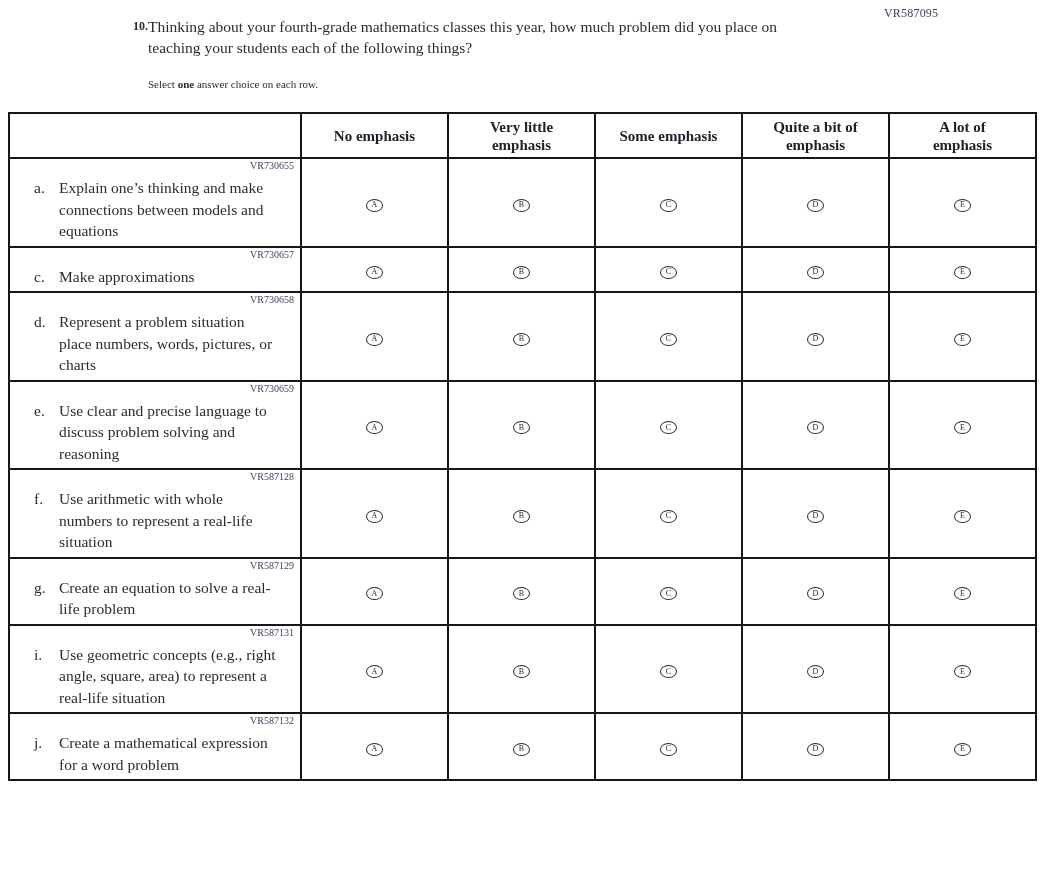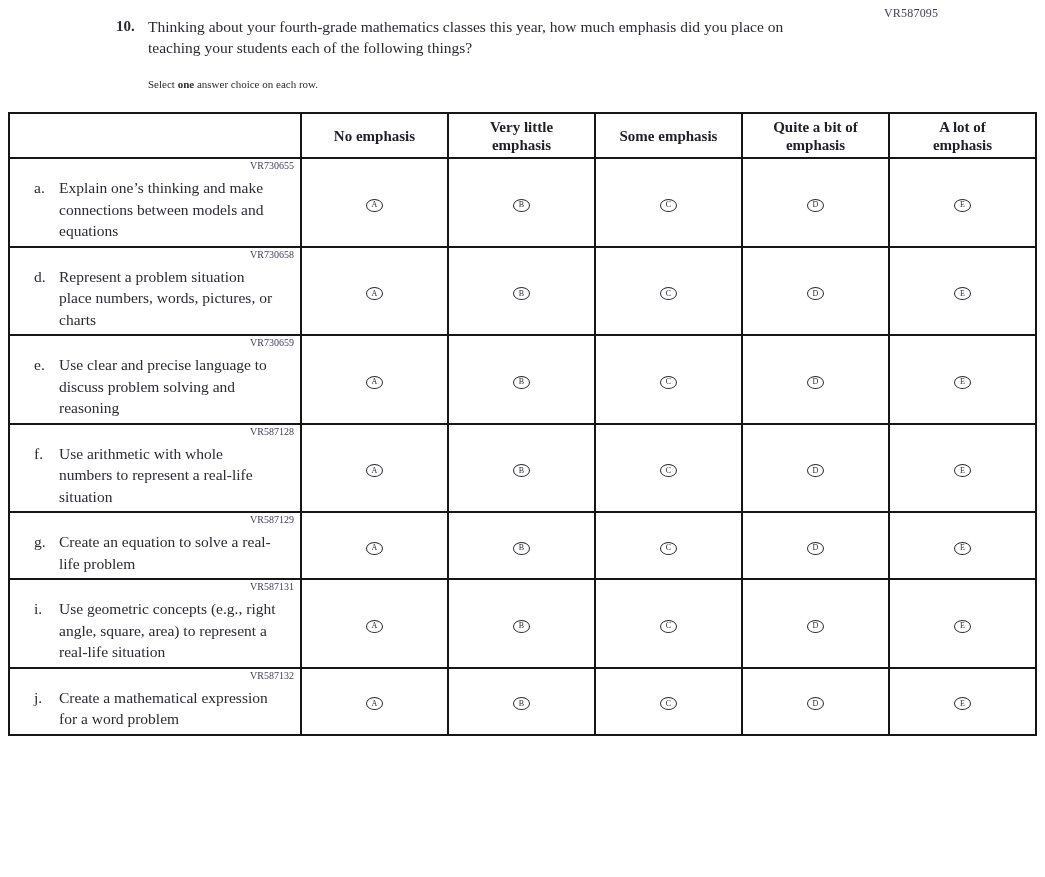--- a/index.html
+++ b/index.html
@@ -18,22 +18,22 @@
     position: absolute; top: 6px; left: 868px;
     font-size: 12px; color: #3f3e5e; letter-spacing: 0.2px; margin-left: 16px;
   }
 
   
   .question-block {
     position: absolute; top: 16px; left: 116px;
     display: flex; align-items: flex-start;
   }
   .q-num {
-    font-weight: bold; font-size: 15px; line-height: 21px;
-    width: 32px; flex: none;
+    font-weight: bold; font-size: 12px; line-height: 21px;
+    width: 32px; flex: none; text-align: right;
   }
   .q-texts { width: 665px; }
   .q-text {
     margin: 0; font-size: 15.5px; line-height: 21px; color: #2b2a35;
   }
   .q-instruction {
     margin: 16px 0 0 0; font-size: 11px; line-height: 21px; color: #2b2a35;
   }
   .q-instruction b { font-weight: bold; }
 
@@ -88,21 +88,21 @@
 </head>
 <body>
 
 <div class="page">
 
   <div class="form-code">VR587095</div>
 
   <div class="question-block">
     <span class="q-num">10.</span>
     <div class="q-texts">
-      <p class="q-text">Thinking about your fourth-grade mathematics classes this year, how much emphasis did you place on teaching your students each of the following things?</p>
+      <p class="q-text">Thinking about your fourth-grade mathematics classes this year, how much problem did you place on teaching your students each of the following things?</p>
       <p class="q-instruction"><span>Select </span><b>one</b><span> answer choice on each row.</span></p>
     </div>
   </div>
 
   <table class="grid">
     <colgroup>
       <col style="width:292px">
       <col style="width:147px">
       <col style="width:147px">
       <col style="width:147px">
@@ -127,20 +127,34 @@
         <span class="item-letter">a.</span>
         <span class="item-text">Explain one’s thinking and make connections between models and equations</span>
       </div>
     </th>
     <td class="opt-cell"><span class="bubble">A</span></td>
     <td class="opt-cell"><span class="bubble">B</span></td>
     <td class="opt-cell"><span class="bubble">C</span></td>
     <td class="opt-cell"><span class="bubble">D</span></td>
     <td class="opt-cell"><span class="bubble">E</span></td>
   </tr>
+        <tr class="lines-1">
+    <th class="item-cell">
+      <div class="vr-code">VR730657</div>
+      <div class="item-label">
+        <span class="item-letter">c.</span>
+        <span class="item-text">Make approximations</span>
+      </div>
+    </th>
+    <td class="opt-cell"><span class="bubble">A</span></td>
+    <td class="opt-cell"><span class="bubble">B</span></td>
+    <td class="opt-cell"><span class="bubble">C</span></td>
+    <td class="opt-cell"><span class="bubble">D</span></td>
+    <td class="opt-cell"><span class="bubble">E</span></td>
+  </tr>
         <tr class="lines-3">
     <th class="item-cell">
       <div class="vr-code">VR730658</div>
       <div class="item-label">
         <span class="item-letter">d.</span>
         <span class="item-text">Represent a problem situation place numbers, words, pictures, or charts</span>
       </div>
     </th>
     <td class="opt-cell"><span class="bubble">A</span></td>
     <td class="opt-cell"><span class="bubble">B</span></td>

